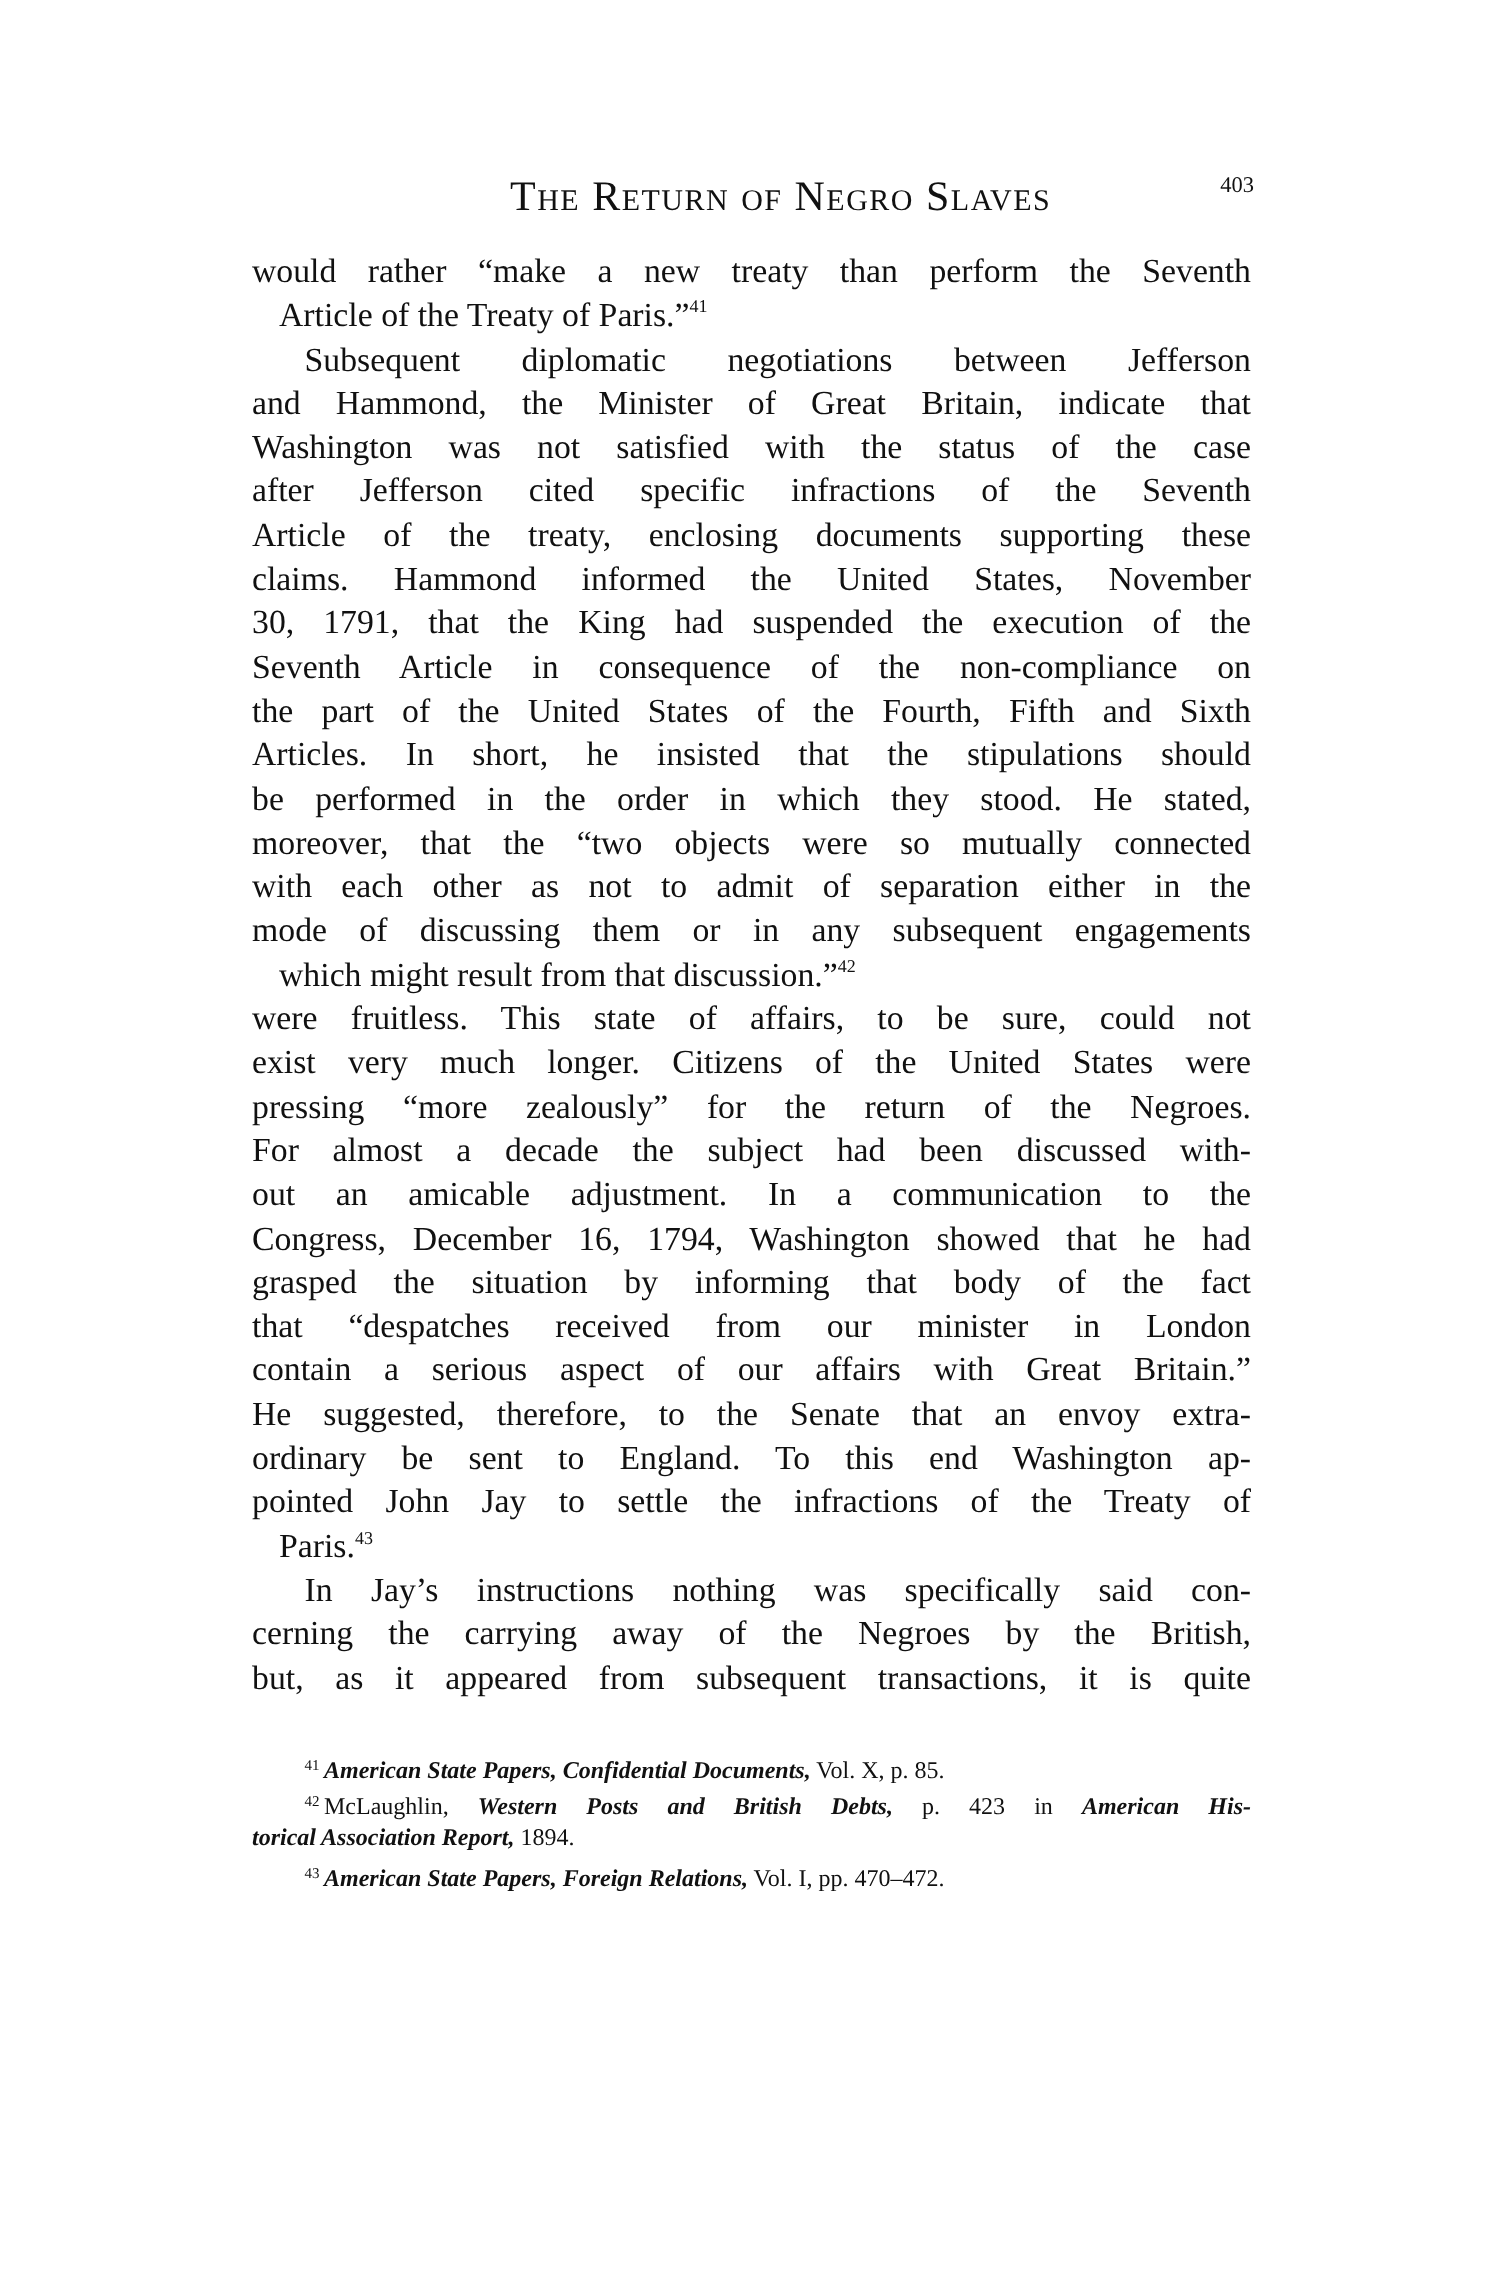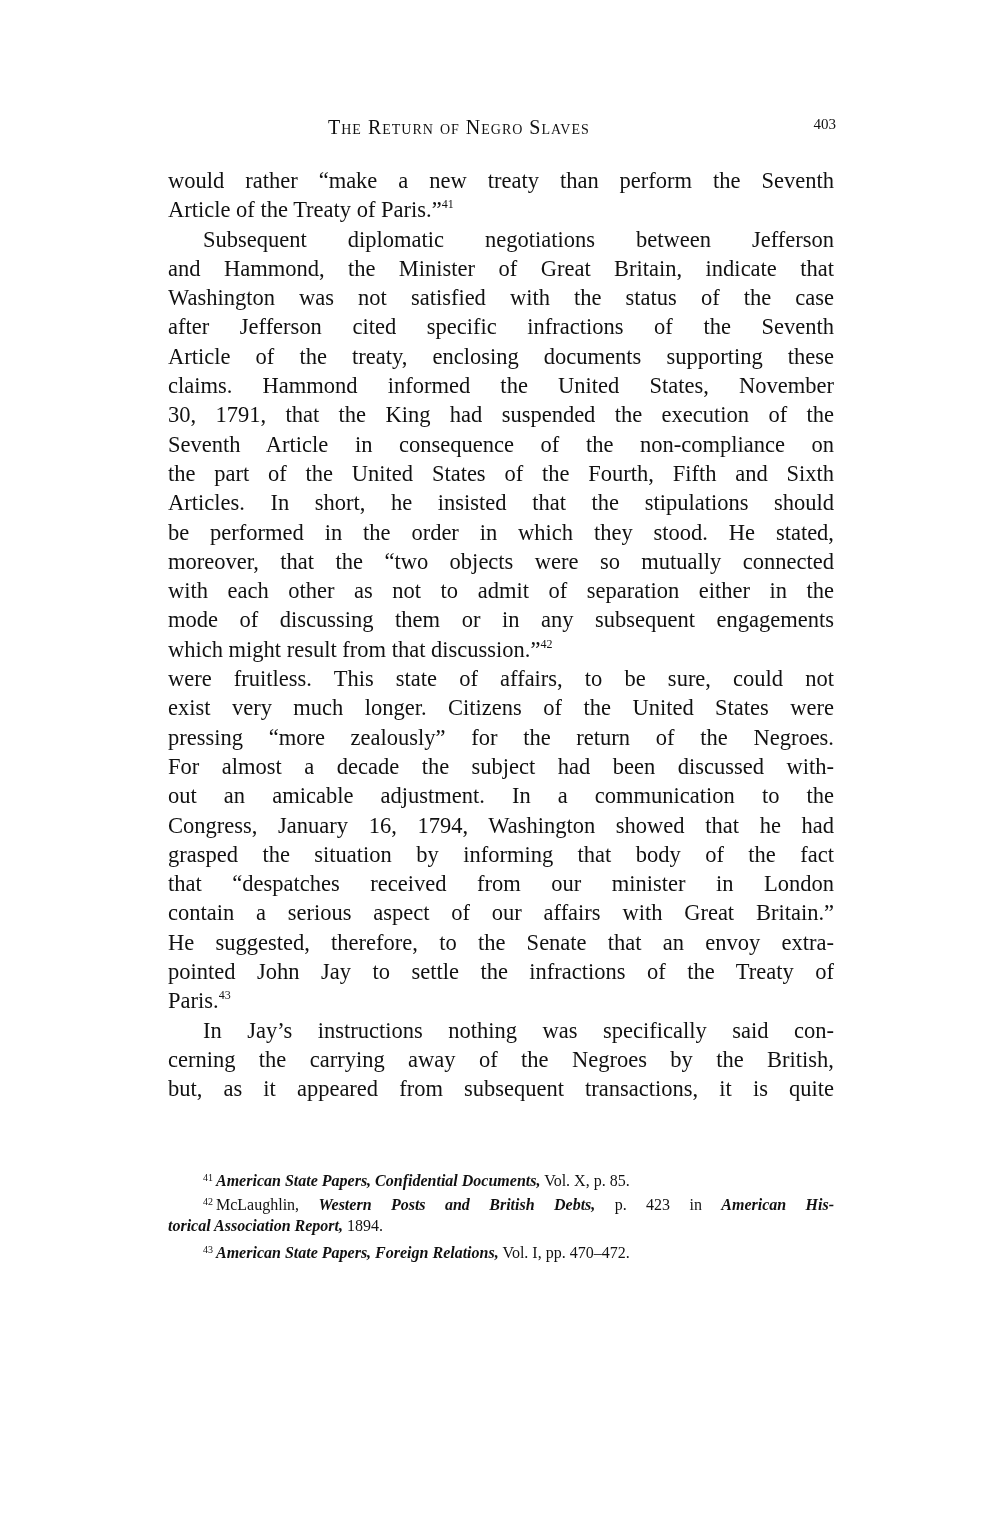--- a/index.html
+++ b/index.html
@@ -1,24 +1,24 @@
 <!DOCTYPE html>
 <html><head>
 <meta charset="utf-8">
 <style>
   html, body { margin: 0; padding: 0; background: #ffffff; }
   body { width: 1000px; height: 1520px; position: relative; overflow: hidden;
          font-family: "Liberation Serif", "DejaVu Serif", serif; color: #111; }
   .header { position: absolute; top: 116px; left: 168px; width: 668px; height: 30px; }
-  .running-title { position: absolute; left: 160px; top: 0; font-size: 20px; font-variant: small-caps; letter-spacing: 1px; }
+  .running-title { position: absolute; left: 172px; top: 0; font-size: 28px; font-variant: small-caps; letter-spacing: 1px; }
   .page-number { position: absolute; right: 0; top: 0; font-size: 15px; }
   .body-text { position: absolute; top: 166px; left: 168px; width: 666px; }
   .line { height: 29.3px; line-height: 29.3px; font-size: 22.5px; white-space: nowrap;
           text-align: justify; text-align-last: justify; }
-  .line.last { text-align-last: left; }
+  .line.last { text-align-last: left; margin-left: 18px; }
   .line.indent { padding-left: 35px; }
   sup { font-size: 12px; vertical-align: 9px; line-height: 0; }
   .footnotes { position: absolute; top: 1166px; left: 168px; width: 666px; }
   .fn-line { height: 24px; line-height: 24px; font-size: 16px; white-space: nowrap; }
   .fn-line.indent { padding-left: 35px; }
   .fn-line.just { text-align: justify; text-align-last: justify; }
   .fn-num { font-size: 10px; vertical-align: 5px; margin-right: 3px; }
   i { font-weight: bold; }
 </style>
 </head>
@@ -45,25 +45,26 @@
     <div class="line"><span>be performed in the order in which they stood.  He stated,</span></div>
     <div class="line"><span>moreover, that the “two objects were so mutually connected</span></div>
     <div class="line"><span>with each other as not to admit of separation either in the</span></div>
     <div class="line"><span>mode of discussing them or in any subsequent engagements</span></div>
     <div class="line last"><span>which might result from that discussion.”</span><sup>42</sup></div>
     <div class="line"><span>were fruitless.  This state of affairs, to be sure, could not</span></div>
     <div class="line"><span>exist very much longer.  Citizens of the United States were</span></div>
     <div class="line"><span>pressing “more zealously” for the return of the Negroes.</span></div>
     <div class="line"><span>For almost a decade the subject had been discussed with-</span></div>
     <div class="line"><span>out an amicable adjustment.  In a communication to the</span></div>
-    <div class="line"><span>Congress, January 16, 1794, Washington showed that he had</span></div>
+    <div class="line"><span>Congress, December 16, 1794, Washington showed that he had</span></div>
     <div class="line"><span>grasped the situation by informing that body of the fact</span></div>
     <div class="line"><span>that “despatches received from our minister in London</span></div>
     <div class="line"><span>contain a serious aspect of our affairs with Great Britain.”</span></div>
     <div class="line"><span>He suggested, therefore, to the Senate that an envoy extra-</span></div>
+    <div class="line"><span>ordinary be sent to England.  To this end Washington ap-</span></div>
     <div class="line"><span>pointed John Jay to settle the infractions of the Treaty of</span></div>
     <div class="line last"><span>Paris.</span><sup>43</sup></div>
     <div class="line indent"><span>In Jay’s instructions nothing was specifically said con-</span></div>
     <div class="line"><span>cerning the carrying away of the Negroes by the British,</span></div>
     <div class="line"><span>but, as it appeared from subsequent transactions, it is quite</span></div>
   </div>
 
 <div class="footnotes">
   <div class="fn-line indent">
     <span class="fn-num">41</span><i>American State Papers, Confidential Documents,</i><span> Vol. X, p. 85.</span>

